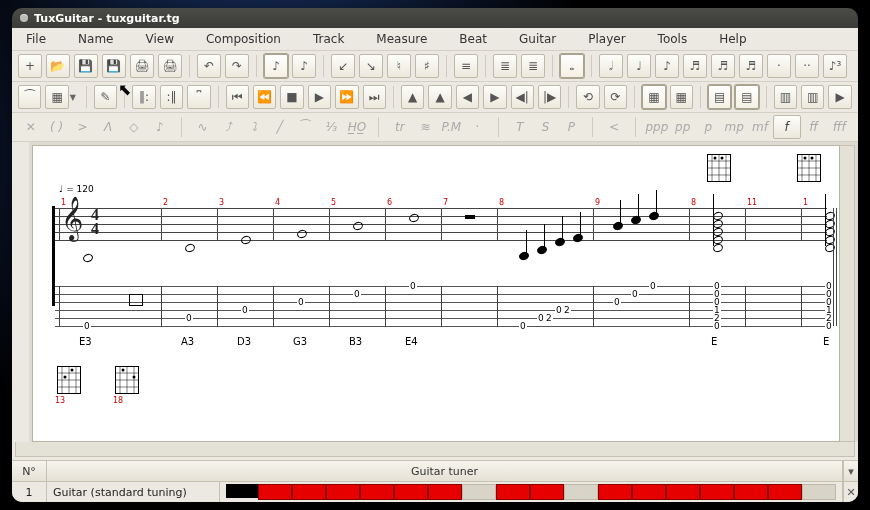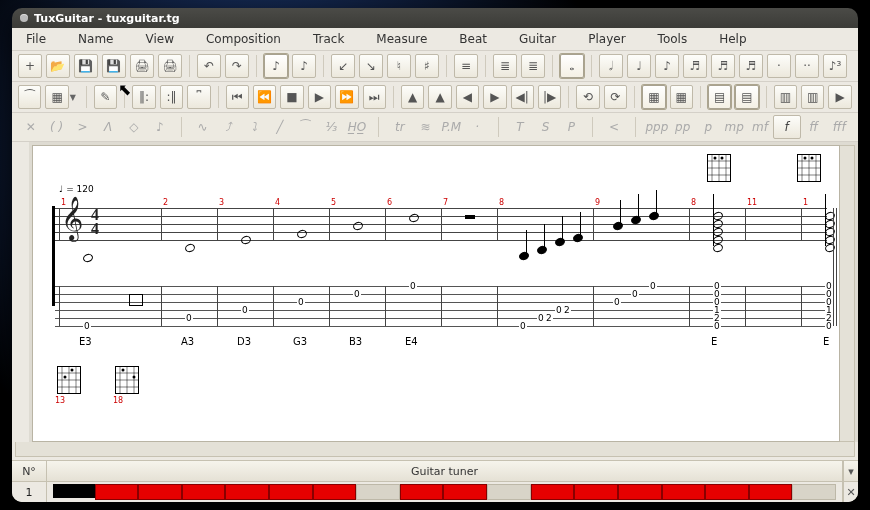--- a/index.html
+++ b/index.html
@@ -397,20 +397,21 @@
       <div class="hscroll"></div>
 
       <div class="tracks">
         <div class="trow head">
           <div class="tc num">N°</div>
           <div class="tc tuner">Guitar tuner</div>
           <div class="close-btn">▾</div>
         </div>
         <div class="trow">
           <div class="tc num">1</div>
+          <div class="tc name">Guitar (standard tuning)</div>
           <div class="tc tuner">
             <div class="tuner-blocks" id="tuner">
                 <div class="tb cur"></div>
                 <div class="tb red"></div>
                 <div class="tb red"></div>
                 <div class="tb red"></div>
                 <div class="tb red"></div>
                 <div class="tb red"></div>
                 <div class="tb red"></div>
                 <div class="tb gap"></div>

